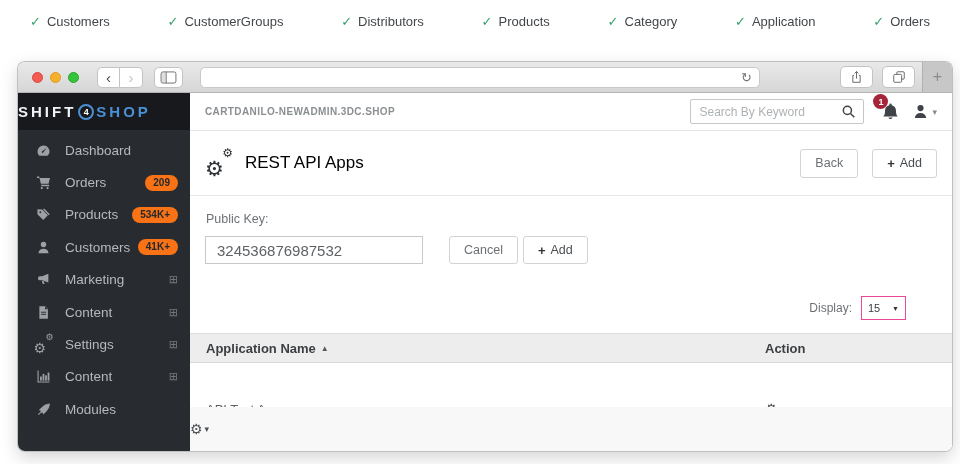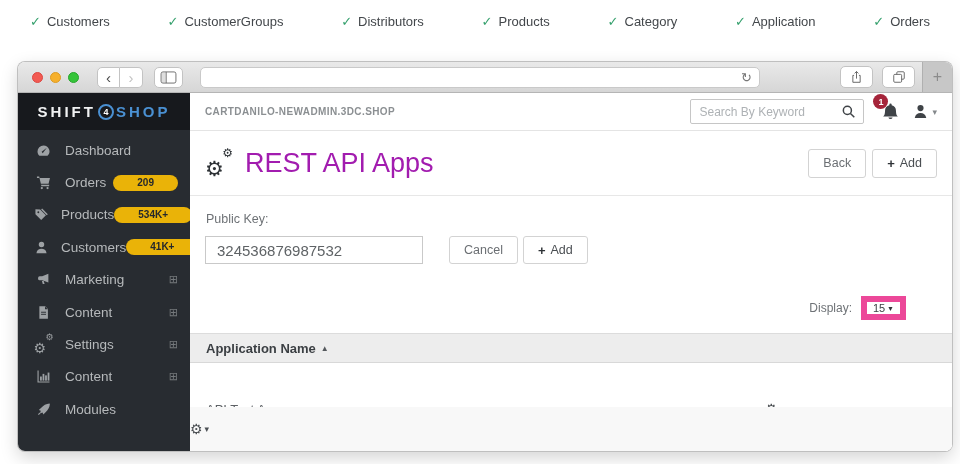--- a/index.html
+++ b/index.html
@@ -41,36 +41,36 @@
   .newtab { position:absolute; right:0; top:0; width:30px; height:30px; background:#c7c7c7;
     border-left:1px solid #b0b0b0; border-radius:0 7px 0 0; display:flex; align-items:center;
     justify-content:center; color:#8b8b8b; font-size:16px; }
 
   
   .app { position:absolute; top:31px; left:0; right:0; bottom:0; display:flex;
     border-radius:0 0 7px 7px; overflow:hidden; background:#fff; }
 
   
   .sidebar { width:172px; flex-shrink:0; background:#282c31; display:flex; flex-direction:column; }
-  .logo { height:37px; background:#17191d; display:flex; align-items:center; justify-content:center; cursor:pointer; }
+  .logo { height:37px; background:#17191d; display:flex; align-items:center; justify-content:flex-start; cursor:pointer; }
   .logo .shift { color:#f1f2f3; font-weight:700; font-size:15px; letter-spacing:3px; }
   .logo .four { width:16px; height:16px; border:2px solid #4a90d2; border-radius:50%; color:#fff;
     font-size:9px; font-weight:700; display:flex; align-items:center; justify-content:center; margin:0 2px; }
   .logo .shop { color:#4a90d2; font-weight:700; font-size:15px; letter-spacing:3px; }
   .menu { padding-top:4px; }
   .menu-item { height:32.4px; display:flex; align-items:center; padding:0 12px 0 16px;
     color:#b6b9bb; font-size:13.5px; cursor:pointer; }
   .mi-icon { width:19px; display:flex; align-items:center; justify-content:center; color:#9da1a4; margin-right:12px; }
   .mi-icon svg { width:15px; height:15px; fill:currentColor; }
   .mi-label { flex:1; }
   .gearwrap { position:relative; width:16px; height:15px; }
   .gearwrap .g1 { position:absolute; left:-2px; bottom:-3px; font-size:14px; line-height:1; }
   .gearwrap .g2 { position:absolute; right:-2px; top:-4px; font-size:9px; line-height:1; }
-  .badge { background:#eab308; color:#24282c; font-size:10px; font-weight:700;
-    padding:2px 24px; border-radius:9px; line-height:1.2; }
+  .badge { background:#f97316; color:#24282c; font-size:10px; font-weight:700;
+    padding:2px 8px; border-radius:9px; line-height:1.2; }
   .expand { color:#75797c; font-size:11px; line-height:1; }
 
   
   .main { flex:1; position:relative; background:#fff; }
   .main-header { position:absolute; top:0; left:0; right:0; height:38px; border-bottom:1px solid #e4e4e4;
     display:flex; align-items:center; padding:0 15px; }
   .store-domain { font-size:10px; font-weight:700; color:#8b8f92; letter-spacing:.4px; }
   .hdr-right { margin-left:auto; display:flex; align-items:center; }
   .searchwrap { width:174px; height:25px; border:1px solid #c6c6c6; border-radius:2px;
     display:flex; align-items:center; background:#fff; }
@@ -82,38 +82,38 @@
     color:#fff; border-radius:50%; font-size:9px; font-weight:700; display:flex;
     align-items:center; justify-content:center; }
   .userwrap { margin-left:12px; display:flex; align-items:center; gap:3px; color:#3f4347; cursor:pointer; }
   .userwrap .caret { font-size:9px; color:#84888b; }
 
   .page-header { position:absolute; top:38px; left:0; right:0; height:65px; border-bottom:1px solid #e7e7e7;
     display:flex; align-items:center; padding:0 15px; }
   .pg-gears { position:relative; width:30px; height:27px; color:#2e3236; margin-right:10px; }
   .pg-gears .g1 { position:absolute; left:0; bottom:-2px; font-size:21px; line-height:1; }
   .pg-gears .g2 { position:absolute; right:2px; top:-3px; font-size:12px; line-height:1; }
-  .pg-title { font-size:27px; font-weight:400; color:#a21caf; }
-  .pg-actions { margin-left:auto; display:flex; gap:6px; }
+  .pg-title { font-size:17px; font-weight:400; color:#000000; }
+  .pg-actions { margin-left:auto; display:flex; gap:14px; }
   .btn { background:#fff; border:1px solid #d3d3d3; border-radius:3px; font-size:12.5px;
     color:#6b6f73; padding:6px 14px; cursor:pointer; font-family:inherit; display:flex; align-items:center; }
   .btn .plus { font-weight:700; color:#2e3236; margin-right:5px; font-size:13px; }
   .btn.addbtn { color:#4a4e52; }
 
   .pk-label { position:absolute; top:119px; left:16px; font-size:12.5px; color:#6e7276; }
   .pk-row { position:absolute; top:143px; left:15px; display:flex; align-items:center; }
   .pk-input { width:218px; height:28px; border:1px solid #c9c9c9; font-size:15px; color:#5f6366;
     padding:0 11px; outline:none; font-family:inherit; }
   .pk-row .btn { height:28px; }
   .pk-row .cancel { margin-left:26px; }
   .pk-row .addbtn { margin-left:5px; }
 
   .display-row { position:absolute; top:203px; right:46px; display:flex; align-items:center; gap:9px; }
   .display-label { font-size:12px; color:#6e7276; }
-  .display-select { width:45px; height:24px; border:6px solid #ec4899; display:flex; align-items:center;
+  .display-select { width:45px; height:24px; border:1px solid #ec4899; display:flex; align-items:center;
     justify-content:space-between; padding:0 6px; cursor:pointer; background:#fff; }
   .display-select .val { font-size:11px; color:#3c4043; }
   .display-select .arrow { font-size:7px; color:#2f3337; }
 
   .tbl-head { position:absolute; top:240px; left:0; right:0; height:30px; background:#ededed;
     border-top:1px solid #dcdcdc; border-bottom:1px solid #d8d8d8; display:flex; align-items:center;
     font-size:13px; font-weight:700; color:#3b3f43; }
   .col-name { flex:0 0 575px; padding-left:16px; display:flex; align-items:center; }
   .col-action { flex:1; }
   .sort { font-size:8px; color:#54585c; margin-left:5px; }
@@ -378,20 +378,21 @@
             <span class="val">15</span>
             <span class="arrow">▼</span>
           </span>
         </div>
 
         <div class="tbl-head">
           <span class="col-name">
             <span>Application Name</span>
             <span class="sort">▲</span>
           </span>
+          <span class="col-action">Action</span>
         </div>
 
         <div class="tbl-row row1">
           <span class="col-name">API Test App</span>
           <span class="col-action">
             <span class="action-menu">
               <span class="gear">⚙</span>
               <span class="caret">▾</span>
             </span>
           </span>

